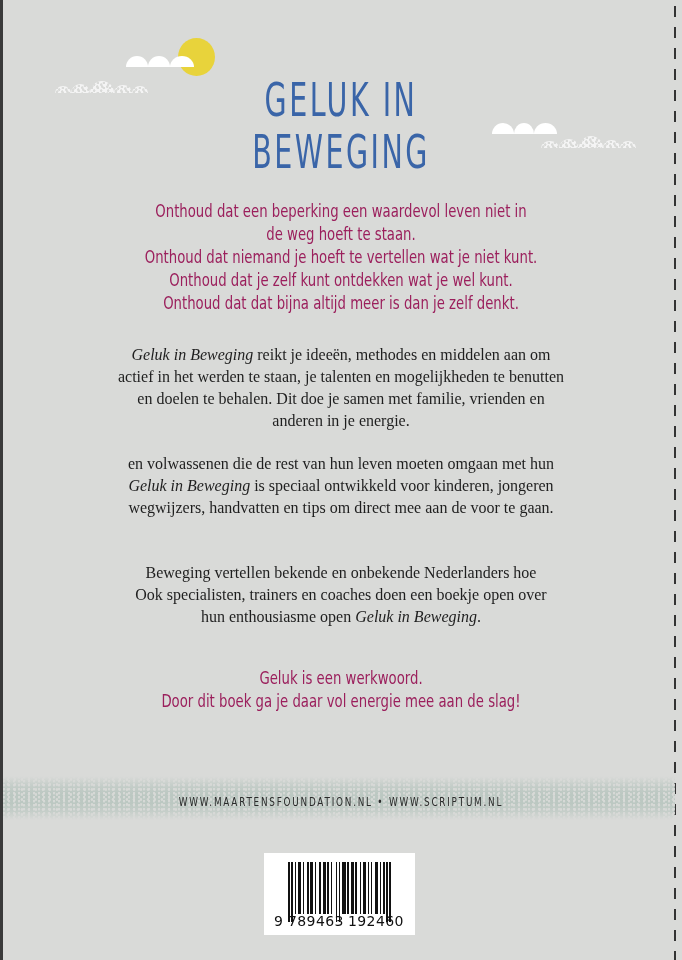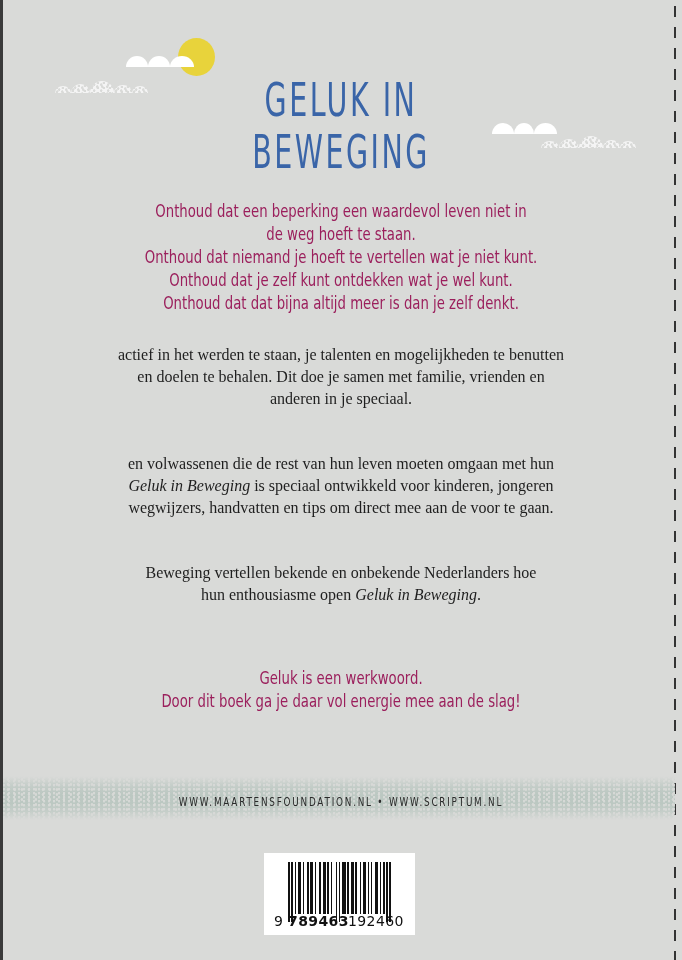--- a/index.html
+++ b/index.html
@@ -134,33 +134,35 @@
 
   <div class="accent" style="top:200px;">
     <div>Onthoud dat een beperking een waardevol leven niet in</div>
     <div>de weg hoeft te staan.</div>
     <div>Onthoud dat niemand je hoeft te vertellen wat je niet kunt.</div>
     <div>Onthoud dat je zelf kunt ontdekken wat je wel kunt.</div>
     <div>Onthoud dat dat bijna altijd meer is dan je zelf denkt.</div>
   </div>
 
   <div class="body-par" style="top:344px;">
+    <div><i>Geluk in Beweging</i><span> reikt je ideeën, methodes en middelen aan om</span></div>
     <div>actief in het werden te staan, je talenten en mogelijkheden te benutten</div>
     <div>en doelen te behalen. Dit doe je samen met familie, vrienden en</div>
-    <div>anderen in je speciaal.</div>
+    <div>anderen in je energie.</div>
   </div>
 
   <div class="body-par" style="top:453px;">
     <div>en volwassenen die de rest van hun leven moeten omgaan met hun</div>
     <div><i>Geluk in Beweging</i><span> is speciaal ontwikkeld voor kinderen, jongeren</span></div>
     <div>wegwijzers, handvatten en tips om direct mee aan de voor te gaan.</div>
   </div>
 
   <div class="body-par" style="top:562px;">
     <div>Beweging vertellen bekende en onbekende Nederlanders hoe</div>
+    <div>Ook specialisten, trainers en coaches doen een boekje open over</div>
     <div><span>hun enthousiasme open </span><i>Geluk in Beweging</i><span>.</span></div>
   </div>
 
   <div class="accent" style="top:667px;">
     <div>Geluk is een werkwoord.</div>
     <div>Door dit boek ga je daar vol energie mee aan de slag!</div>
   </div>
 
   <div class="band"></div>
   <div class="footer-links">
@@ -218,16 +220,16 @@
         <i class="s" style="width:1.5px"></i>
         <i style="width:1.5px"></i>
         <i class="s" style="width:2px"></i>
         <i style="width:1.5px"></i>
       <i class="s" style="width:1.5px"></i>
         <i class="g" style="width:1.5px"></i>
         <i class="s" style="width:1.5px"></i>
         <i class="g" style="width:1.5px"></i>
     </div>
     <div class="barcode-digits">
-      <span style="width:14px;">9</span><span style="width:60px;font-weight:bold;">789463</span><span>192460</span>
+      <span style="width:14px;">9</span><span style="width:60px;">789463</span><span>192460</span>
     </div>
   </div>
 </div>
 
 </body></html>

